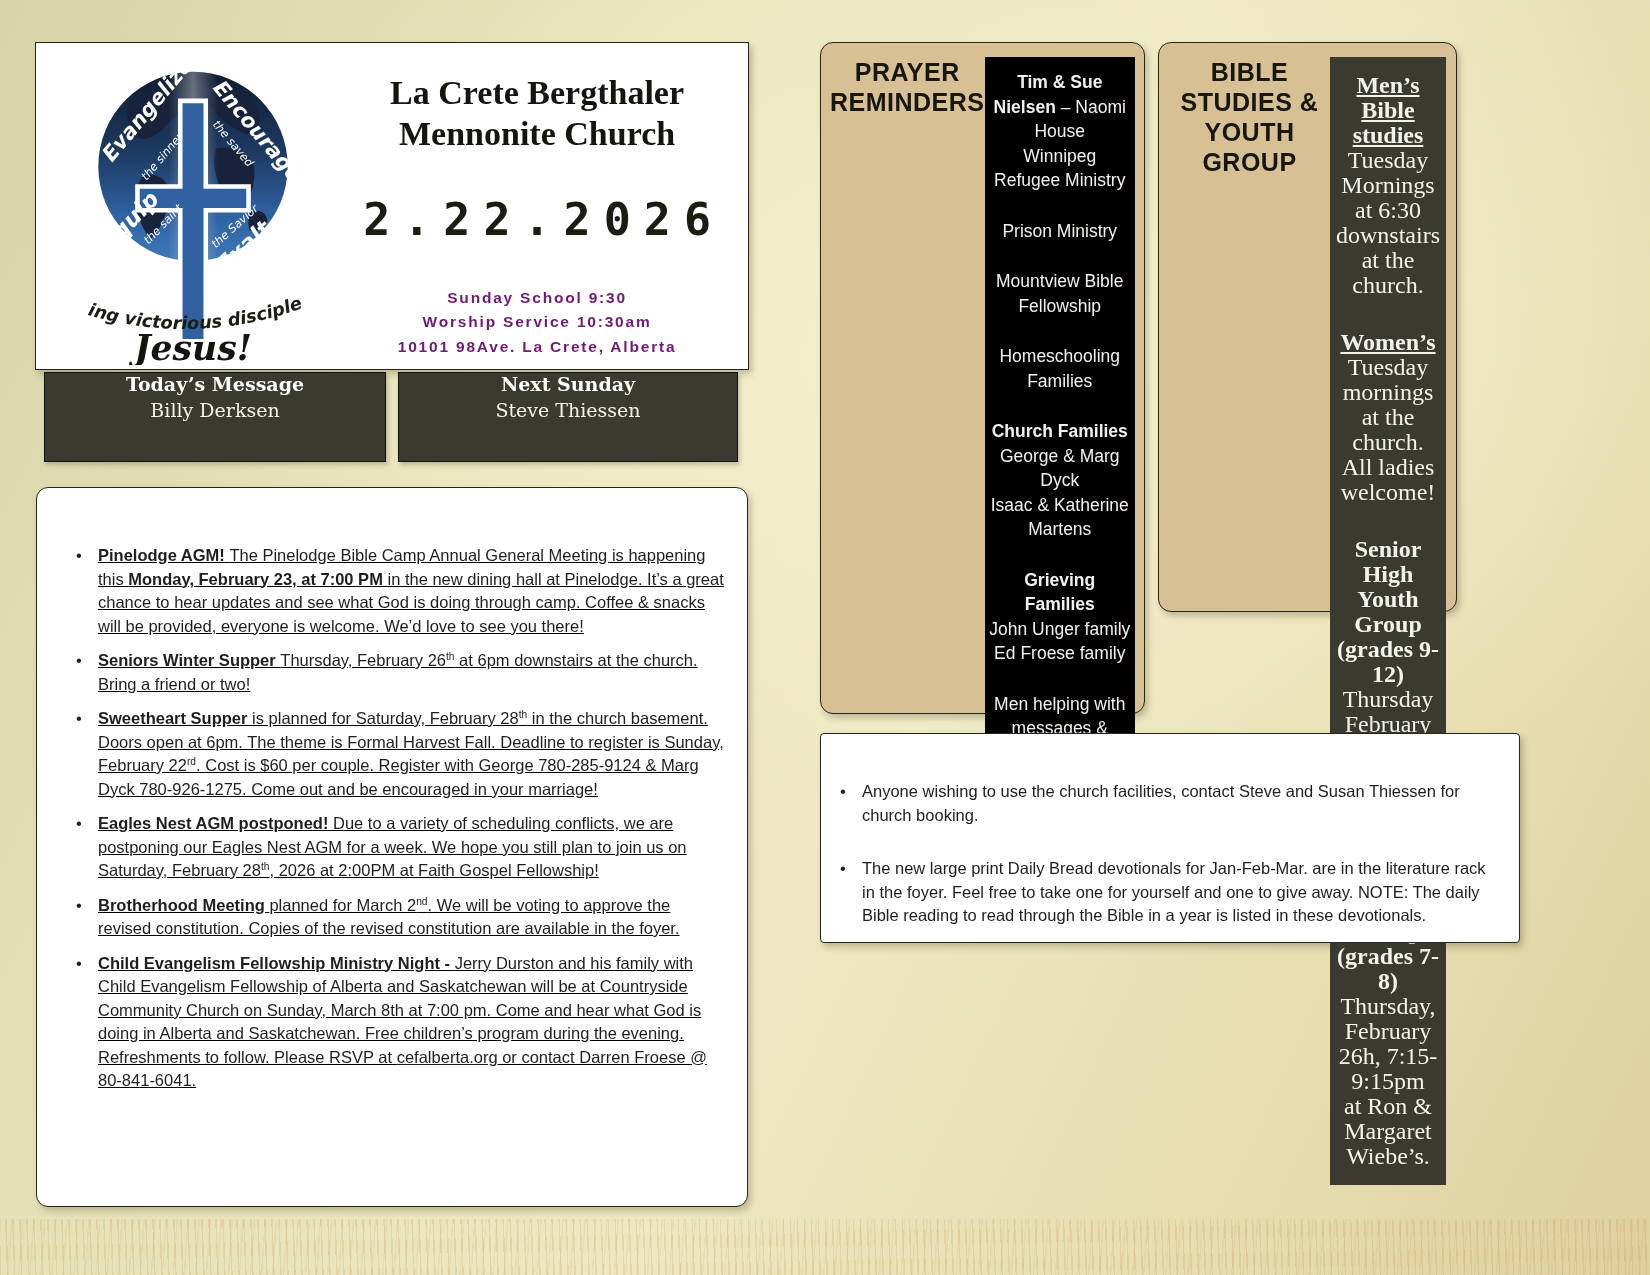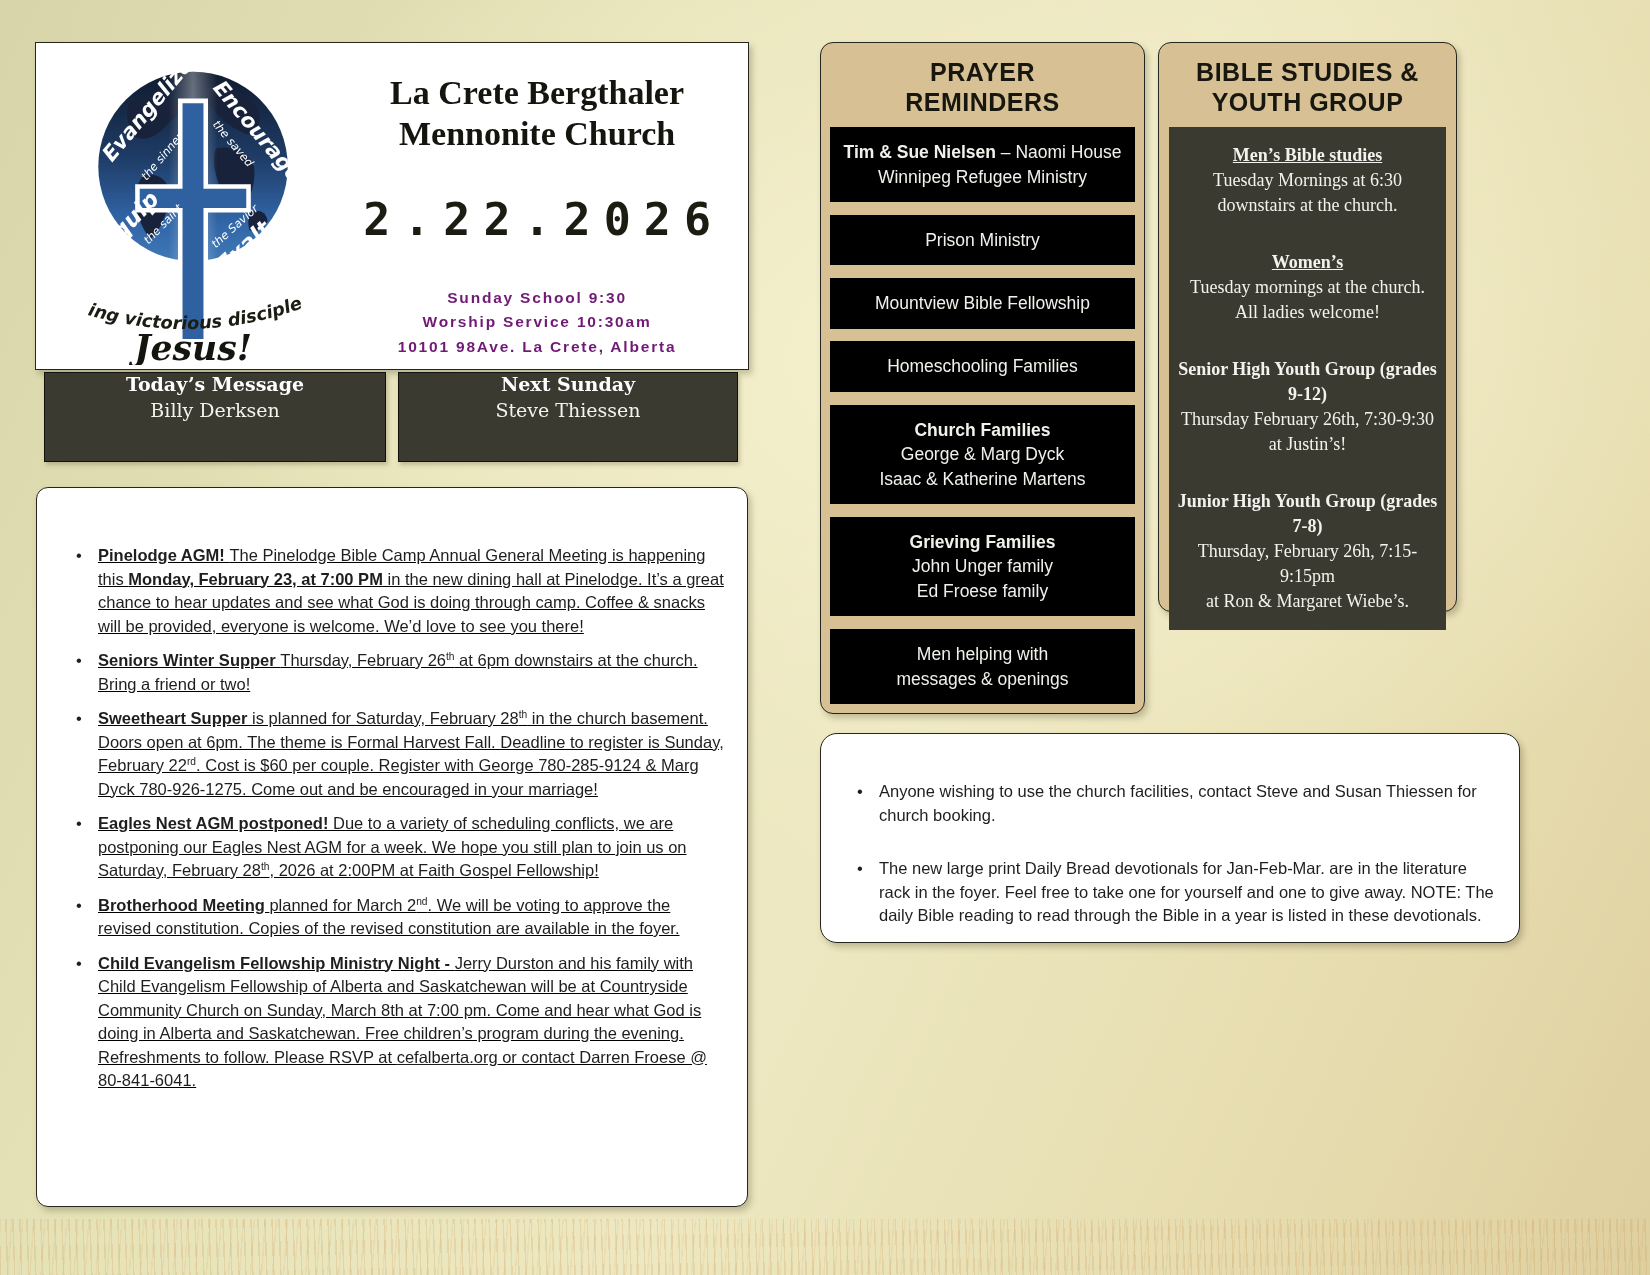--- a/index.html
+++ b/index.html
@@ -10,21 +10,21 @@
     background:
       radial-gradient(ellipse 1300px 850px at 60% 28%, #f5f1ce 0%, rgba(245,241,206,0) 62%),
       linear-gradient(115deg, #d7d5a9 0%, #e7e3b9 30%, #ede8c1 55%, #e5daac 85%, #decf9f 100%);
   }
   .grass { position:absolute; left:0; bottom:0; width:100%; height:56px; pointer-events:none;
     background:
       repeating-linear-gradient(88deg, rgba(201,141,74,.20) 0 1.5px, rgba(201,141,74,0) 1.5px 7px),
       repeating-linear-gradient(94deg, rgba(214,160,90,.14) 0 1.5px, rgba(214,160,90,0) 1.5px 11px);
   }
   .card { position:absolute; background:#fff; border:1.5px solid #26261e; box-shadow:3px 4px 6px rgba(70,60,35,.28); }
-  .panel { position:absolute; background:#d6c094; border:1.5px solid #26261e; border-radius:13px; box-shadow:3px 4px 6px rgba(70,60,35,.28); display:flex; flex-direction:column; }
+  .panel { position:absolute; background:#d6c094; border:1.5px solid #26261e; border-radius:13px; box-shadow:3px 4px 6px rgba(70,60,35,.28); display:flex; }
 
   
   .header-card { left:35px; top:42px; width:714px; height:328px; display:flex; }
   .logo-wrap { width:322px; display:flex; justify-content:center; align-items:flex-start; padding-top:16px; }
   .header-right { flex:1; text-align:center; padding-top:30px; padding-right:24px; color:#15150f; }
   .church-name { font-family:"Liberation Serif", serif; font-size:34px; line-height:1.2; font-weight:600; }
   .date-line { margin-top:38px; font-family:"DejaVu Sans Mono", monospace; font-weight:bold; font-size:45px; letter-spacing:13px; padding-left:13px; color:#1c1c12; }
   .services { margin-top:40px; font-weight:bold; font-size:15.5px; letter-spacing:1.8px; line-height:1.6; color:#701a75; }
 
   
@@ -51,24 +51,24 @@
   .prayer-panel { left:820px; top:42px; width:325px; height:672px; padding:14px 9px 9px; }
   .panel-title { text-align:center; font-weight:bold; font-size:25px; line-height:1.2; color:#17170f; margin-bottom:10px; letter-spacing:.5px; }
   .boxes { flex:1; display:flex; flex-direction:column; justify-content:space-between; }
   .pr-box { background:#000000; color:#f1f1ec; text-align:center; padding:13px 4px; display:flex; flex-direction:column; justify-content:center; }
   .pr-box .tline { font-size:17.5px; line-height:24.5px; }
 
   
   .bible-panel { left:1158px; top:42px; width:299px; height:570px; padding:14px 10px 10px; }
   .bs-box { background:#3a3a31; color:#f3f3ee; text-align:center; padding:16px 6px; display:flex; flex-direction:column; justify-content:center;
     font-family:"Liberation Serif", serif; }
-  .bs-box .tline { font-size:18px; line-height:25px; }
-
-  
-  .notes-card { left:820px; top:733px; width:700px; height:210px; border-radius:17px; padding:46px 18px 0 26px; }
+  .bs-box .tline { font-size:24px; line-height:25px; }
+
+  
+  .notes-card { left:820px; top:733px; width:700px; height:210px; border-radius:4px; padding:46px 18px 0 9px; }
   .notes-list { display:flex; flex-direction:column; gap:30px; }
   .notes-list li { position:relative; padding-left:32px; font-size:16.5px; line-height:23.5px; color:#1e1e1e; }
   .notes-list li::before { content:"•"; position:absolute; left:10px; top:0; }
 </style>
 </head>
 <body>
 
 <div>
 
   <section class="card header-card">

